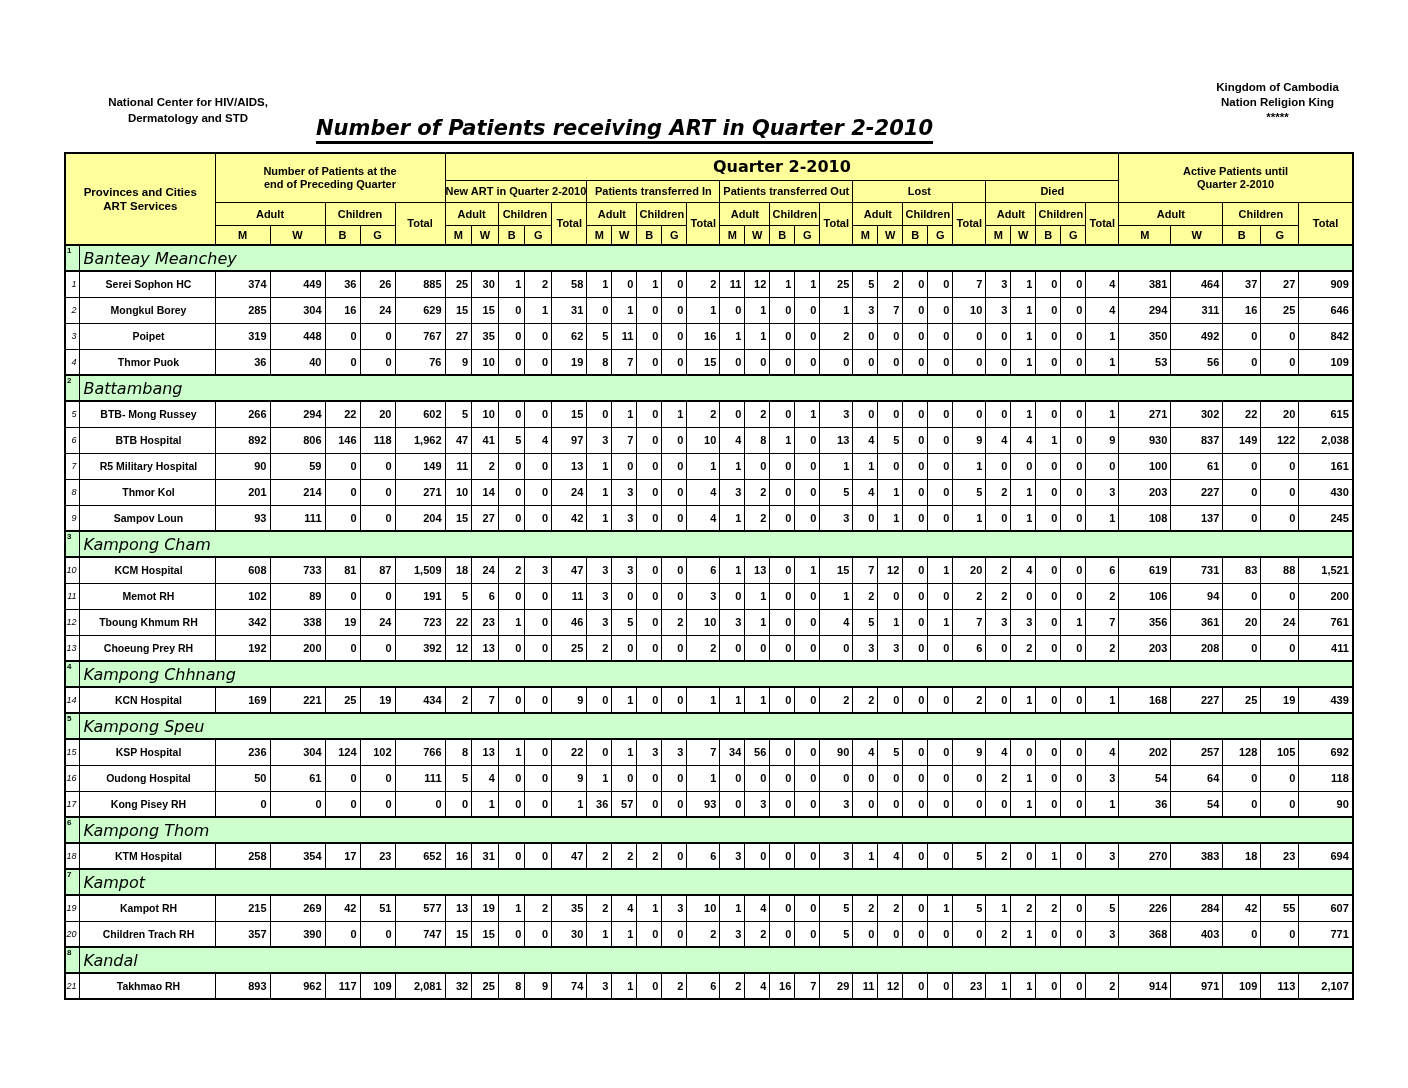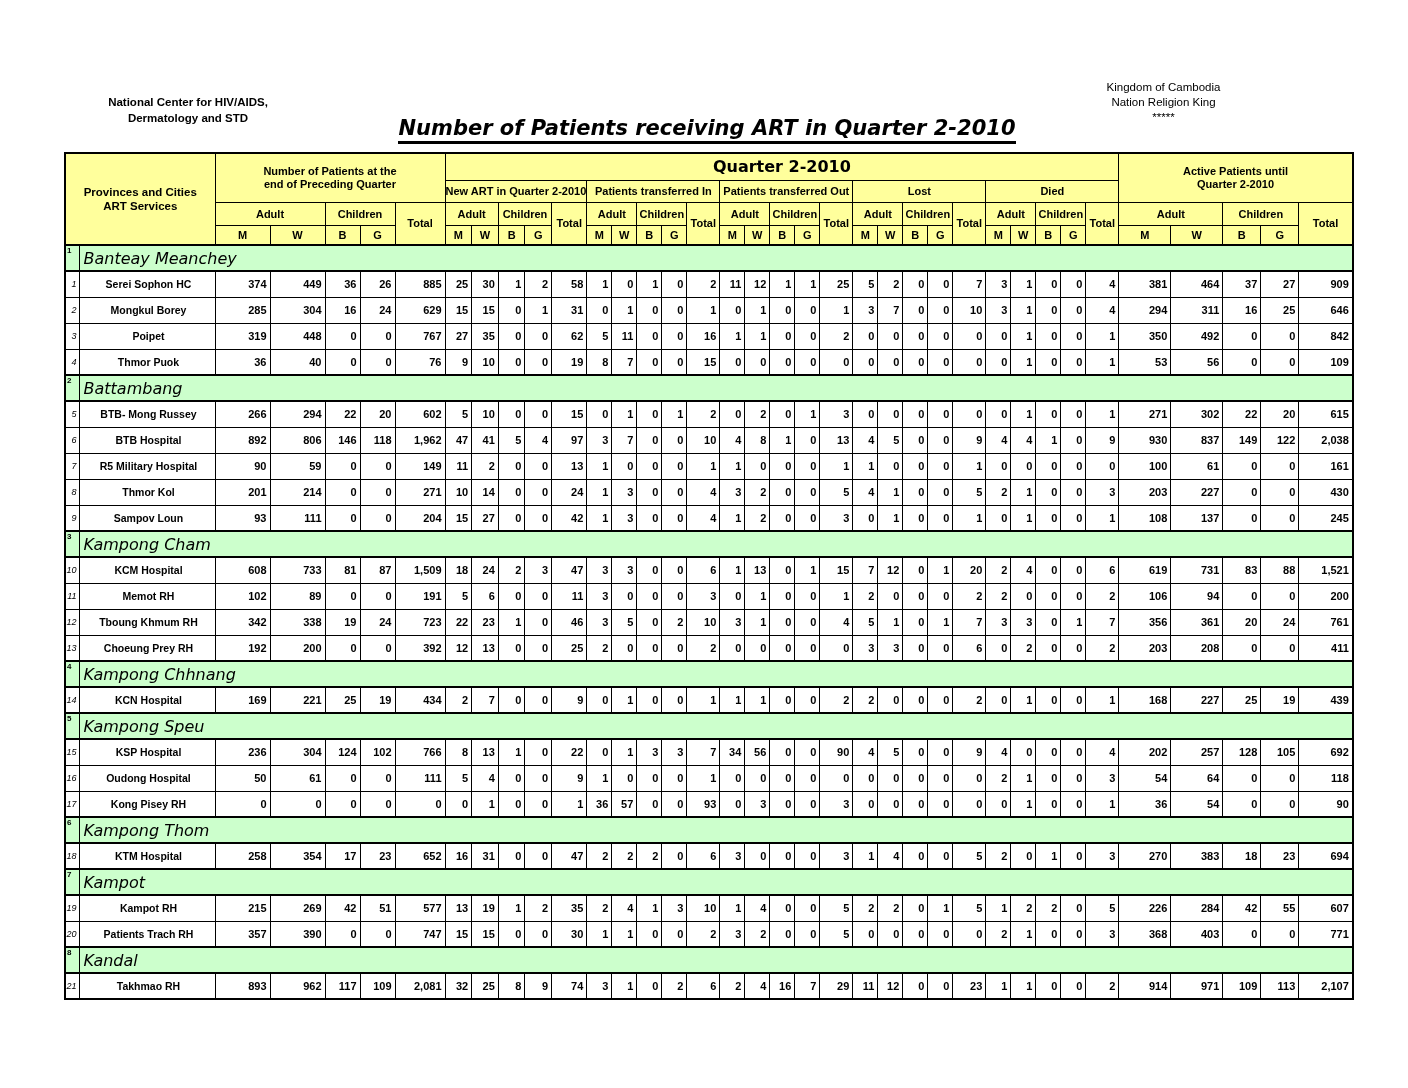--- a/index.html
+++ b/index.html
@@ -1,19 +1,19 @@
 <!DOCTYPE html>
 <html><head>
 <meta charset="utf-8">
 <style>
   html,body{margin:0;padding:0;background:#fff;}
   body{width:1408px;height:1088px;position:relative;font-family:"Liberation Sans",sans-serif;color:#000;}
   .org-left{position:absolute;top:94px;left:88px;width:200px;text-align:center;font-weight:bold;font-size:11.5px;line-height:16px;}
-  .org-right{position:absolute;top:80px;left:1066px;width:195px;text-align:center;font-weight:normal;font-size:11.5px;line-height:15px;}
-  .title-wrap{position:absolute;top:116px;left:307px;width:800px;text-align:center;}
+  .org-right{position:absolute;top:80px;left:1180px;width:195px;text-align:center;font-weight:bold;font-size:11.5px;line-height:15px;}
+  .title-wrap{position:absolute;top:116px;left:316px;width:800px;}
   .title-wrap span{font-size:21px;font-weight:bold;font-style:italic;border-bottom:3px solid #000;padding-bottom:1px;font-family:"DejaVu Sans",sans-serif;}
   table{position:absolute;top:152px;left:64px;border-collapse:collapse;table-layout:fixed;}
   th,td{border:1px solid #000;padding:0;overflow:hidden;white-space:nowrap;box-sizing:border-box;}
   table{border:2px solid #000;}
   thead th{background:#FFFF9C;font-size:11px;font-weight:bold;text-align:center;vertical-align:middle;}
   th.provhdr{font-size:11.5px;line-height:14px;}
   th.quarter{font-size:16px;font-family:"DejaVu Sans",sans-serif;}
   th.twoline{line-height:13px;}
   tr.hA{height:27px;} tr.hB{height:22px;margin-left:38px;} tr.hC{height:23px;} tr.hD{height:20px;}
   tbody tr{height:26px;}
@@ -924,21 +924,21 @@
         <td class="num">0</td>
         <td class="num">5</td>
         <td class="num">226</td>
         <td class="num">284</td>
         <td class="num">42</td>
         <td class="num">55</td>
         <td class="num">607</td>
       </tr>
       <tr>
         <td class="idx">20</td>
-        <td class="fname">Patients Trach RH</td>
+        <td class="fname">Children Trach RH</td>
         <td class="num">357</td>
         <td class="num">390</td>
         <td class="num">0</td>
         <td class="num">0</td>
         <td class="num">747</td>
         <td class="num">15</td>
         <td class="num">15</td>
         <td class="num">0</td>
         <td class="num">0</td>
         <td class="num">30</td>

